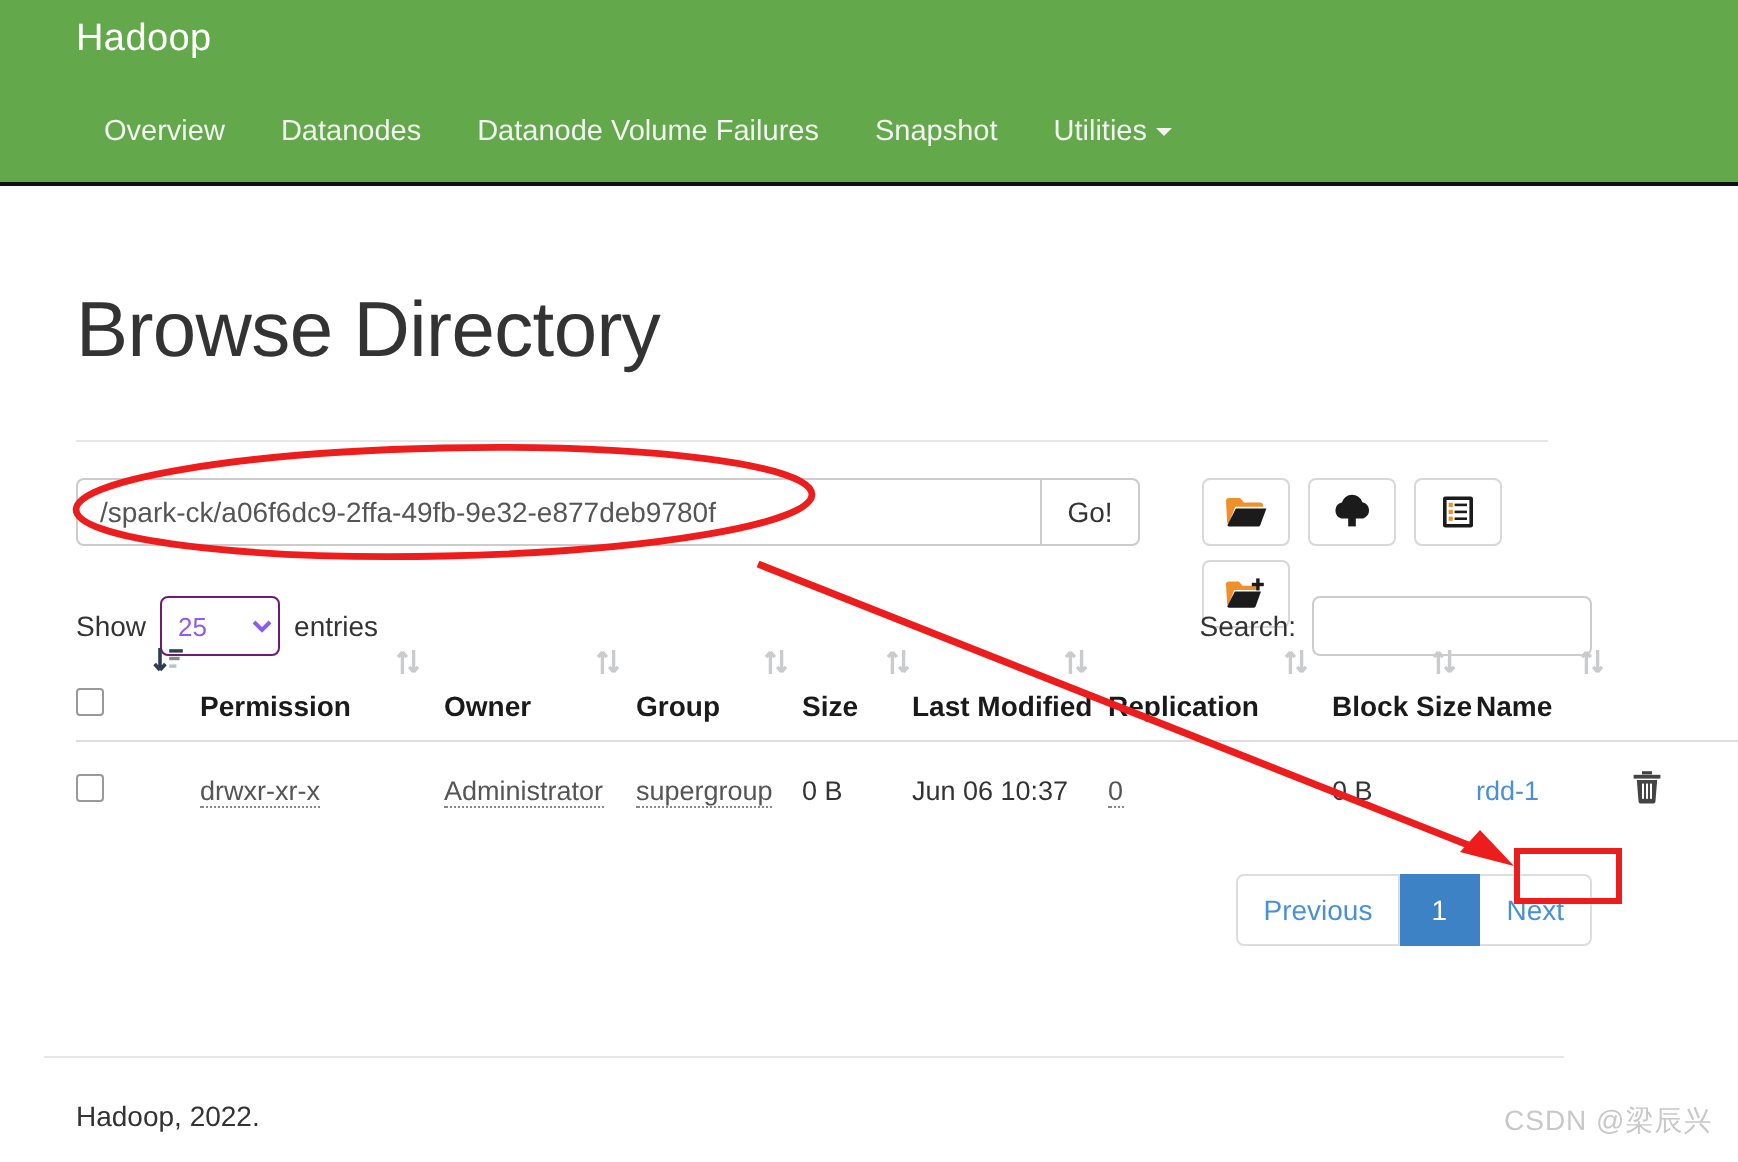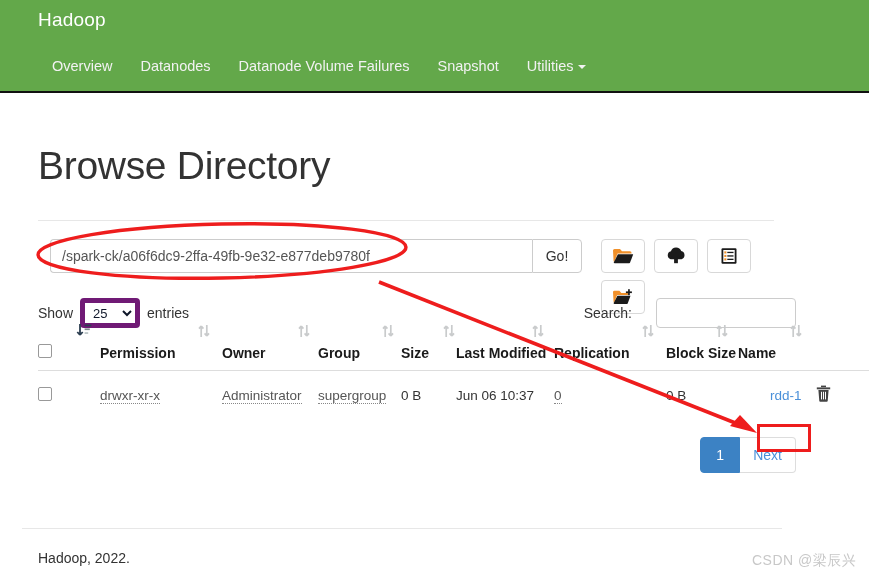--- a/index.html
+++ b/index.html
@@ -46,21 +46,21 @@
 
   .page-title {
     font-size: 39px; line-height: 46px; color: #333;
     font-weight: normal; margin: 0; padding-top: 50px;
     letter-spacing: -0.3px;
   }
   .rule { height: 1px; background: #e7e7e7; margin-top: 31px; }
 
   
   .path-row { position: relative; margin-top: 18px; height: 34px; }
-  .input-group { position: absolute; left: 12px; top: 0; display: flex; width: 532px; height: 34px; }
+  .input-group { position: absolute; left: 0; top: 0; display: flex; width: 532px; height: 34px; }
   .path-input {
     flex: 1 1 auto; height: 34px;
     border: 1px solid #ccc; border-right: none;
     border-radius: 4px 0 0 4px;
     padding: 0 11px; font-size: 14px; color: #555;
     font-family: "Liberation Sans", sans-serif;
     outline: none; background: #fff;
   }
   .go-btn {
     width: 50px; height: 34px; border: 1px solid #ccc;
@@ -80,27 +80,27 @@
   .icon-btn svg { display: block; }
 
   
   .controls { position: relative; margin-top: 25px; height: 32px; }
   .show-entries {
     position: absolute; left: 0; top: 0;
     display: flex; align-items: center; gap: 7px;
     font-size: 14px; color: #333;
   }
   .len-select {
-    height: 30px; width: 60px; border: 5px solid #701a75; border-radius: 4px;
-    background: #fff; color: #0f172a; font-size: 13px; padding: 0 4px;
+    height: 30px; width: 60px; border: 1px solid #701a75; border-radius: 4px;
+    background: #fff; color: #8b5cf6; font-size: 13px; padding: 0 4px;
     font-family: "Liberation Sans", sans-serif;
   }
   .search-wrap {
     position: absolute; right: -22px; top: 0;
-    display: flex; align-items: center; gap: 24px;
+    display: flex; align-items: center; gap: 8px;
     font-size: 14px; color: #333;
   }
   .search-input {
     width: 140px; height: 30px; border: 1px solid #ccc; border-radius: 4px;
     padding: 0 8px; font-size: 13px; color: #555; outline: none;
     font-family: "Liberation Sans", sans-serif; background:#fff;
   }
 
   
   table.files { border-collapse: collapse; width: 831px; margin-top: 14px; table-layout: fixed; }
@@ -115,21 +115,21 @@
     font-size: 13.5px; color: #333; padding: 14px 0 12px 0;
     border-bottom: 1px solid #ffffff; vertical-align: middle;
     line-height: 17px;
   }
   .sort-icon { position: absolute; top: -20px; left: 0; }
   .chk {
     width: 14px; height: 14px; border: 1px solid #999; border-radius: 2px;
     background: #fff; display: inline-block; cursor: pointer;
   }
   .dotted { border-bottom: 1px dotted #888; color: #555; cursor: pointer; }
-  .name-link { color: #4a90d9; text-decoration: none; cursor: pointer; margin-left: 32px; }
+  .name-link { color: #4a90d9; text-decoration: none; cursor: pointer; }
   .trash { cursor: pointer; }
 
   
   .tfoot { position: relative; margin-top: 18px; height: 36px; }
   .info { position: absolute; left: 0; top: 8px; font-size: 14px; color: #333; }
   .pager { position: absolute; right: -22px; top: 0; display: flex; }
   .pg {
     height: 36px; min-width: 44px; padding: 0 13px;
     display: flex; align-items: center; justify-content: center;
     border: 1px solid #ddd; background: #fff; color: #4a90d9;
@@ -383,20 +383,21 @@
                 <rect x="9" y="6.8" width="1" height="7.6" fill="#fff"></rect>
               </svg>
             </span>
           </td>
         </tr>
       </tbody>
     </table>
 
     <div class="tfoot">
       <div class="pager">
+        <div class="pg">Previous</div>
         <div class="pg active">1</div>
         <div class="pg">Next</div>
       </div>
     </div>
 
   </div>
 
   <div class="foot-rule"></div>
   <div class="foot-text">Hadoop, 2022.</div>
   <div class="watermark">CSDN @梁辰兴</div>

